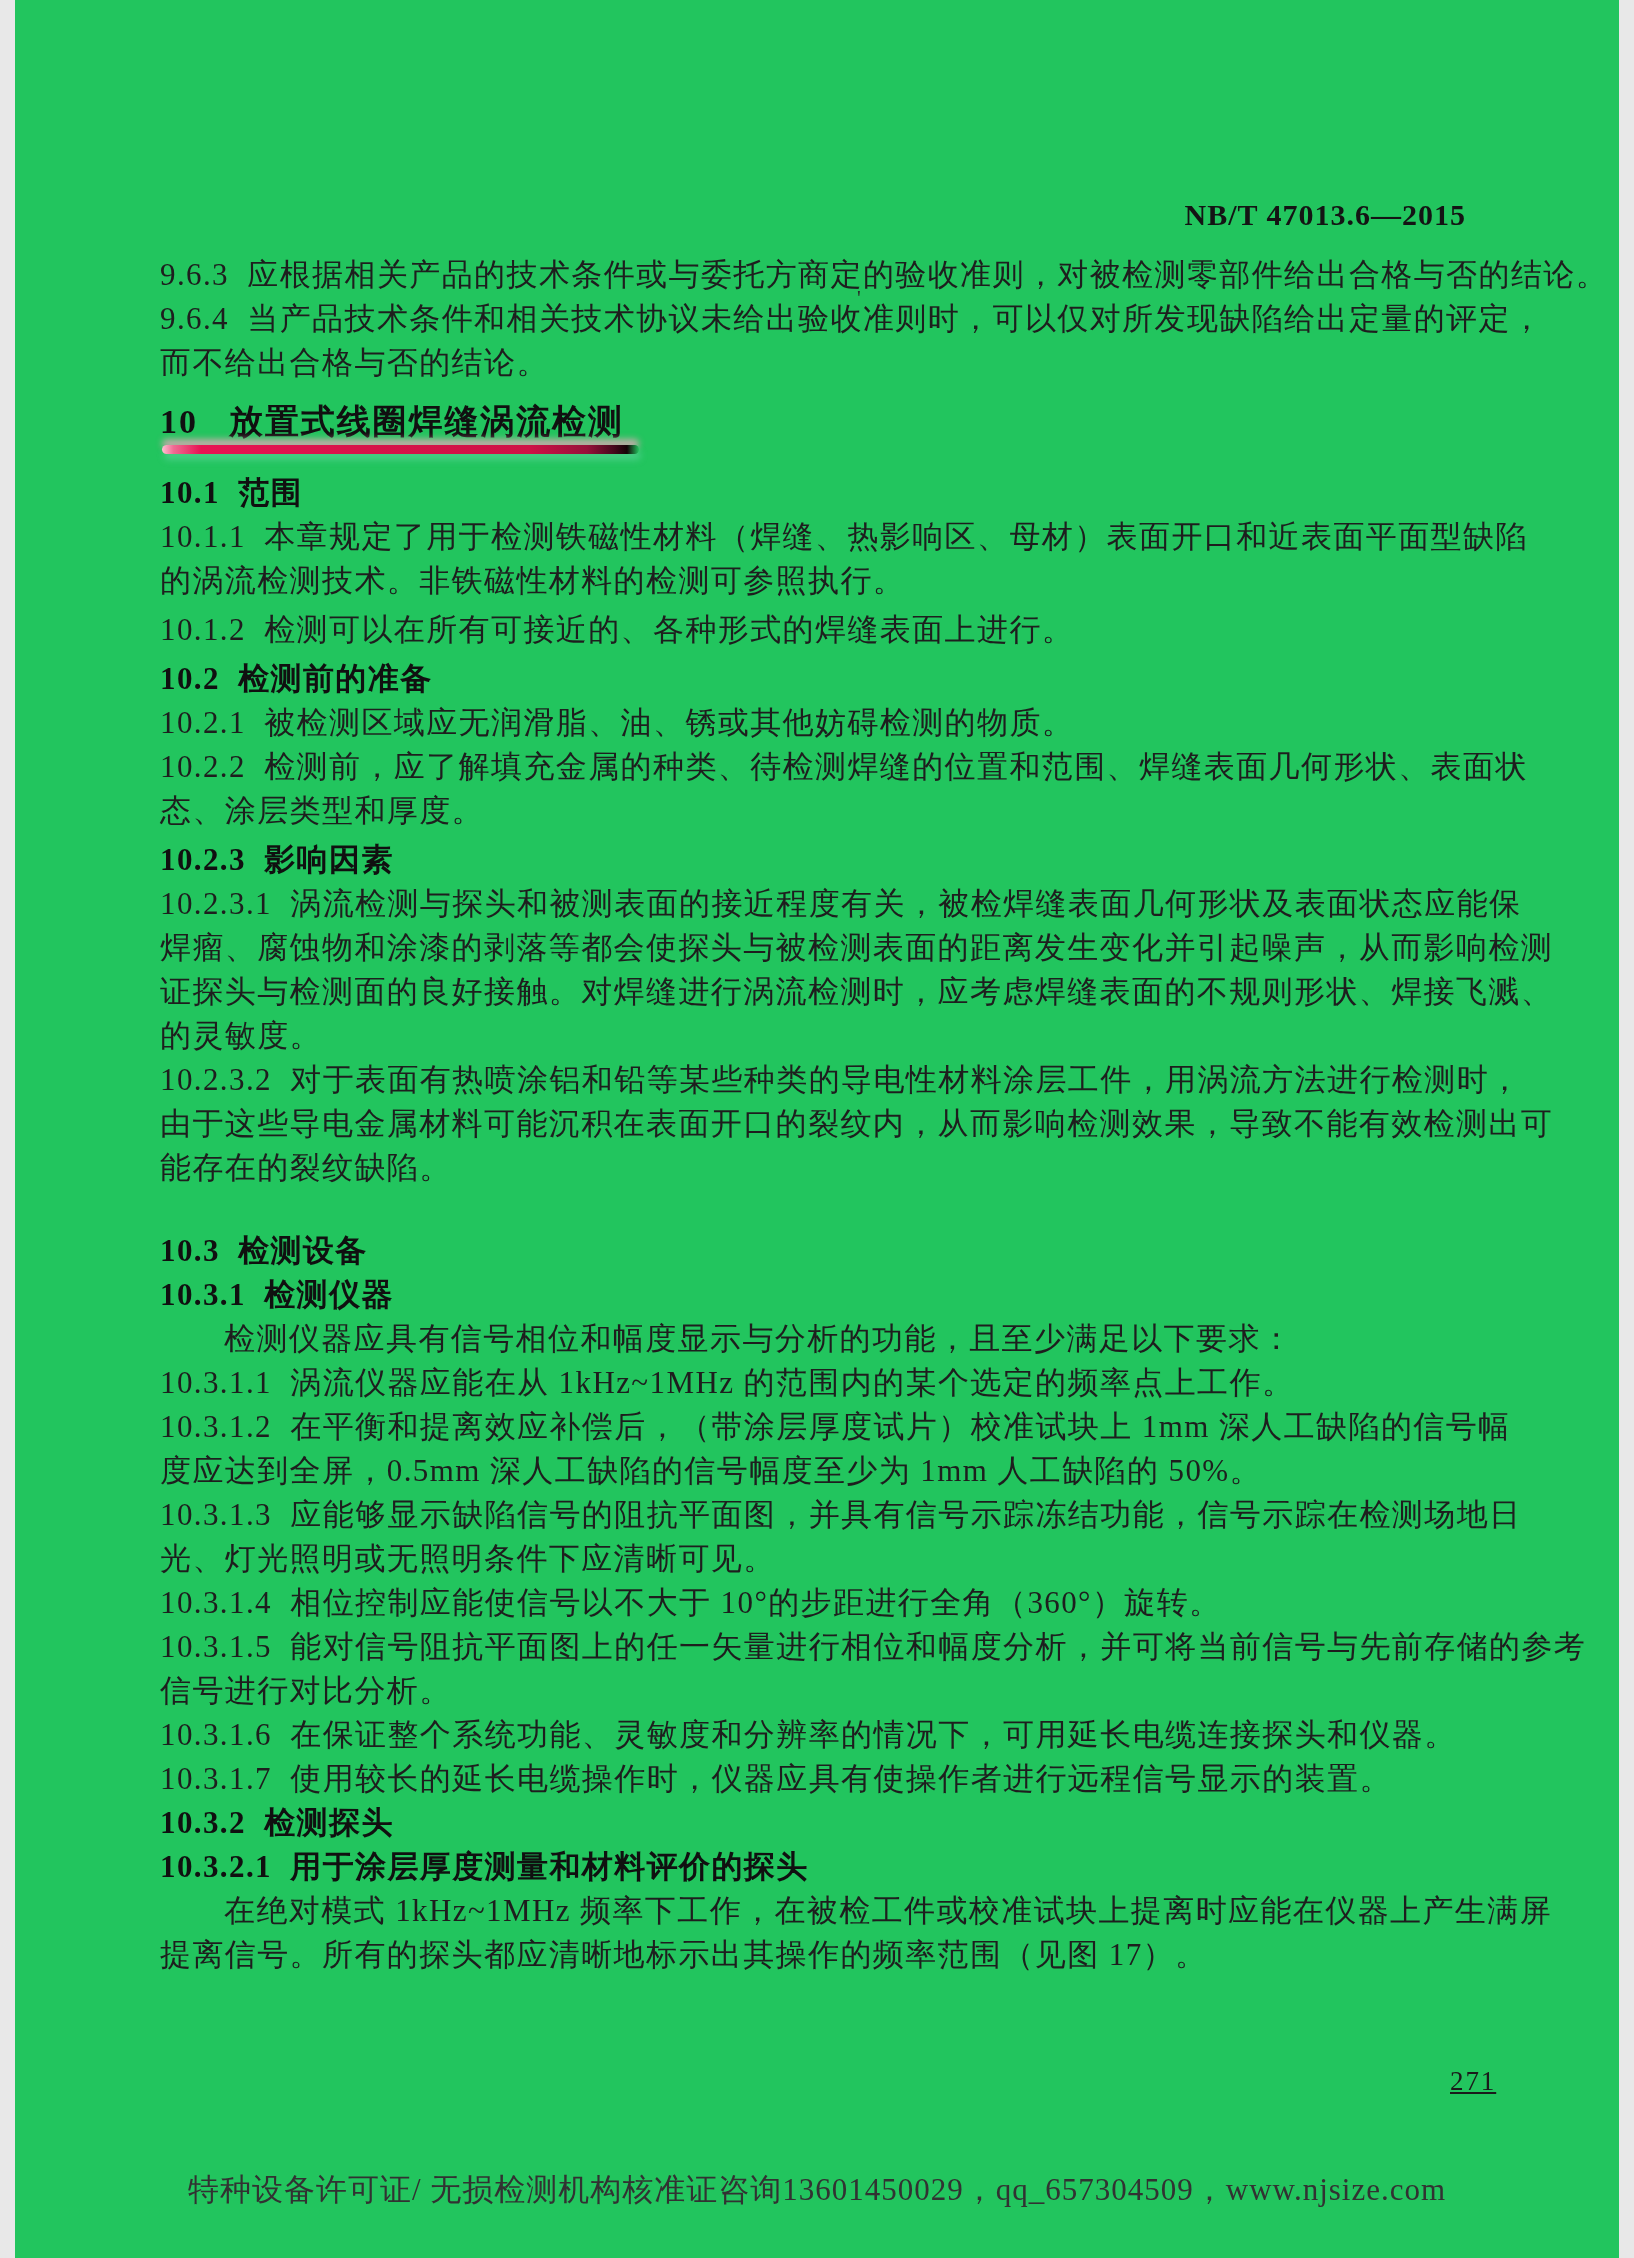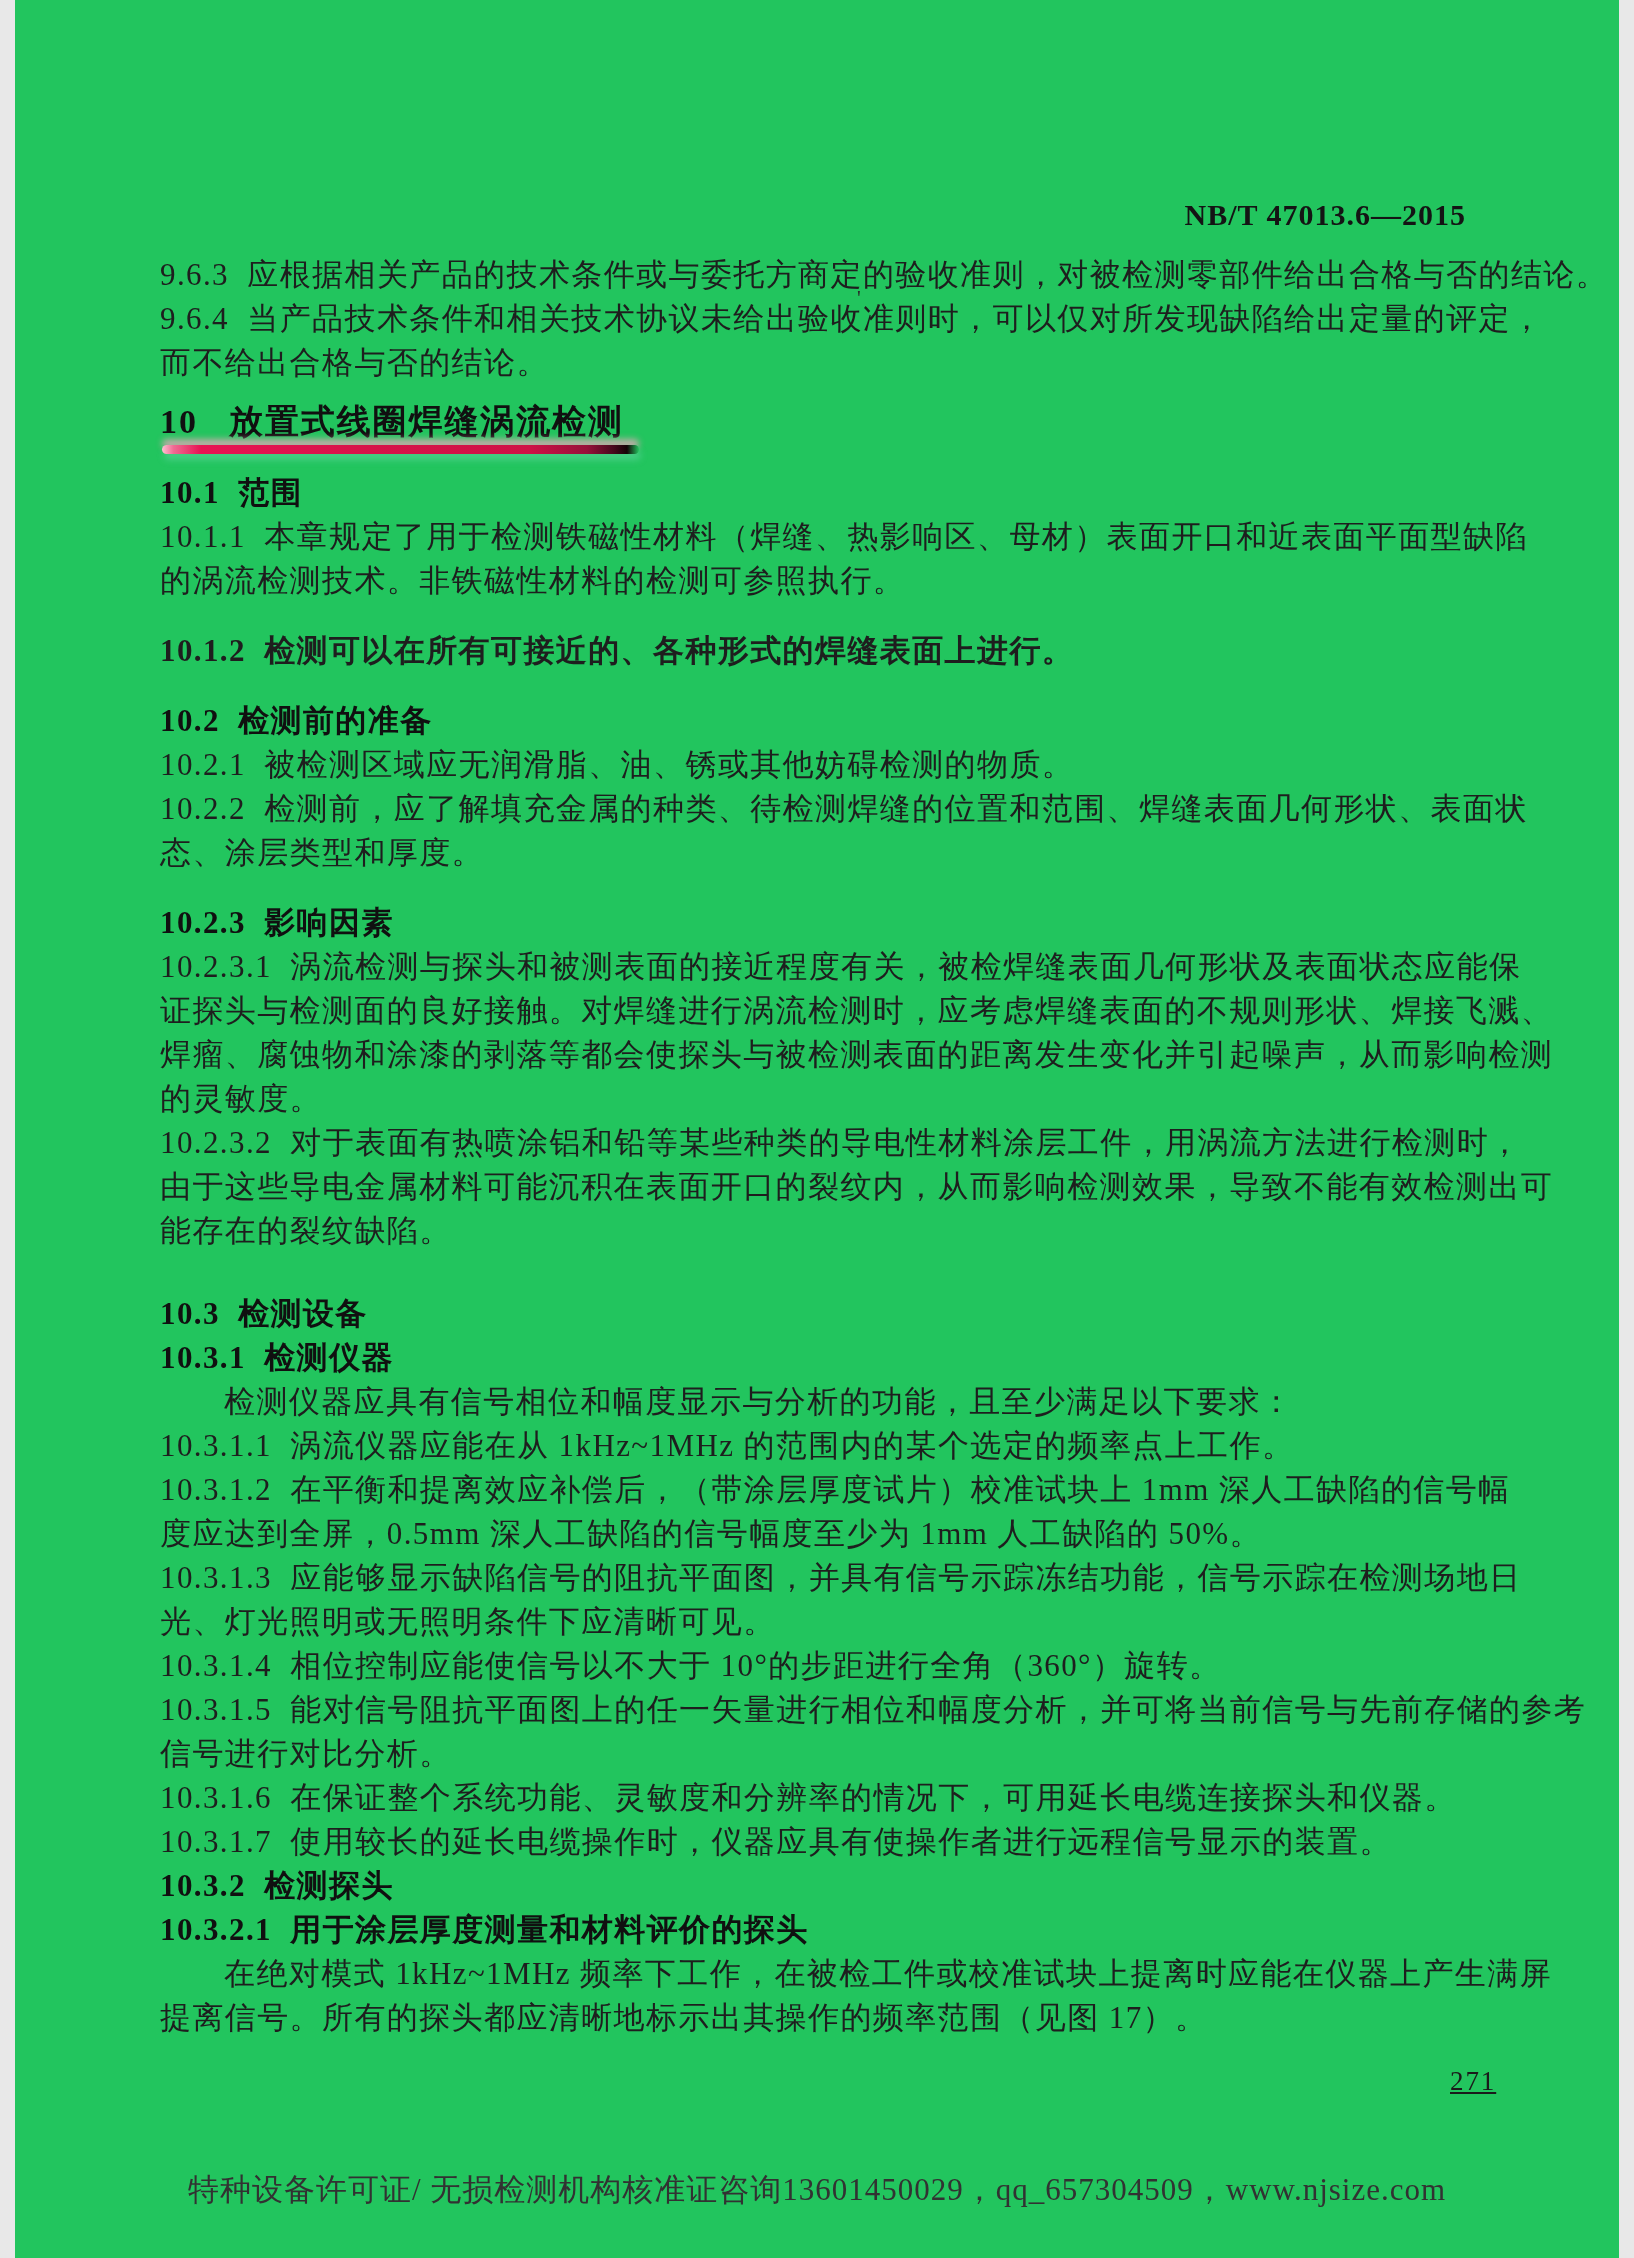--- a/index.html
+++ b/index.html
@@ -36,21 +36,21 @@
     width:477px;height:8.7px;border-radius:4.8px;
     background:linear-gradient(90deg,
       #ffc2d4 0px,#f06a93 11.6px,#e81353 39px,#d61349 212px,
       #cf1146 367px,#97103a 425px,#45081c 452px,#140306 465px,
       rgba(20,3,6,0) 477px);
     box-shadow:0 -5.8px 6.8px rgba(255,162,196,.75),
                1.9px 5.8px 7.7px rgba(150,225,215,.35);
   }
   .h2{font-weight:bold;color:#101010;}
   .gap-lg{margin-top:39px;}
-  .gap-sm{margin-top:26px;font-weight:bold;}
+  .gap-sm{margin-top:5px;}
   .indent{text-indent:64px;}
   .stray{
     position:absolute;top:286px;left:842px;
     font-size:21px;color:#2a2a2a;
   }
   .pageno{
     position:absolute;top:2066px;left:1435px;
     font-size:27px;color:#1b1b1b;letter-spacing:1.9px;text-decoration:underline;
   }
   .footer{
@@ -73,22 +73,22 @@
       <div class="line h2">10.1  范围</div>
       <div class="line body">10.1.1  本章规定了用于检测铁磁性材料（焊缝、热影响区、母材）表面开口和近表面平面型缺陷</div>
       <div class="line body">的涡流检测技术。非铁磁性材料的检测可参照执行。</div>
       <div class="line body gap-sm">10.1.2  检测可以在所有可接近的、各种形式的焊缝表面上进行。</div>
       <div class="line h2 gap-sm">10.2  检测前的准备</div>
       <div class="line body">10.2.1  被检测区域应无润滑脂、油、锈或其他妨碍检测的物质。</div>
       <div class="line body">10.2.2  检测前，应了解填充金属的种类、待检测焊缝的位置和范围、焊缝表面几何形状、表面状</div>
       <div class="line body">态、涂层类型和厚度。</div>
       <div class="line h2 gap-sm">10.2.3  影响因素</div>
       <div class="line body">10.2.3.1  涡流检测与探头和被测表面的接近程度有关，被检焊缝表面几何形状及表面状态应能保</div>
+      <div class="line body">焊瘤、腐蚀物和涂漆的剥落等都会使探头与被检测表面的距离发生变化并引起噪声，从而影响检测</div>
       <div class="line body">证探头与检测面的良好接触。对焊缝进行涡流检测时，应考虑焊缝表面的不规则形状、焊接飞溅、</div>
-      <div class="line body">焊瘤、腐蚀物和涂漆的剥落等都会使探头与被检测表面的距离发生变化并引起噪声，从而影响检测</div>
       <div class="line body">的灵敏度。</div>
       <div class="line body">10.2.3.2  对于表面有热喷涂铝和铅等某些种类的导电性材料涂层工件，用涡流方法进行检测时，</div>
       <div class="line body">由于这些导电金属材料可能沉积在表面开口的裂纹内，从而影响检测效果，导致不能有效检测出可</div>
       <div class="line body">能存在的裂纹缺陷。</div>
       <div class="line h2 gap-lg">10.3  检测设备</div>
       <div class="line h2">10.3.1  检测仪器</div>
       <div class="line body indent">检测仪器应具有信号相位和幅度显示与分析的功能，且至少满足以下要求：</div>
       <div class="line body">10.3.1.1  涡流仪器应能在从 1kHz~1MHz 的范围内的某个选定的频率点上工作。</div>
       <div class="line body">10.3.1.2  在平衡和提离效应补偿后，（带涂层厚度试片）校准试块上 1mm 深人工缺陷的信号幅</div>
       <div class="line body">度应达到全屏，0.5mm 深人工缺陷的信号幅度至少为 1mm 人工缺陷的 50%。</div>

